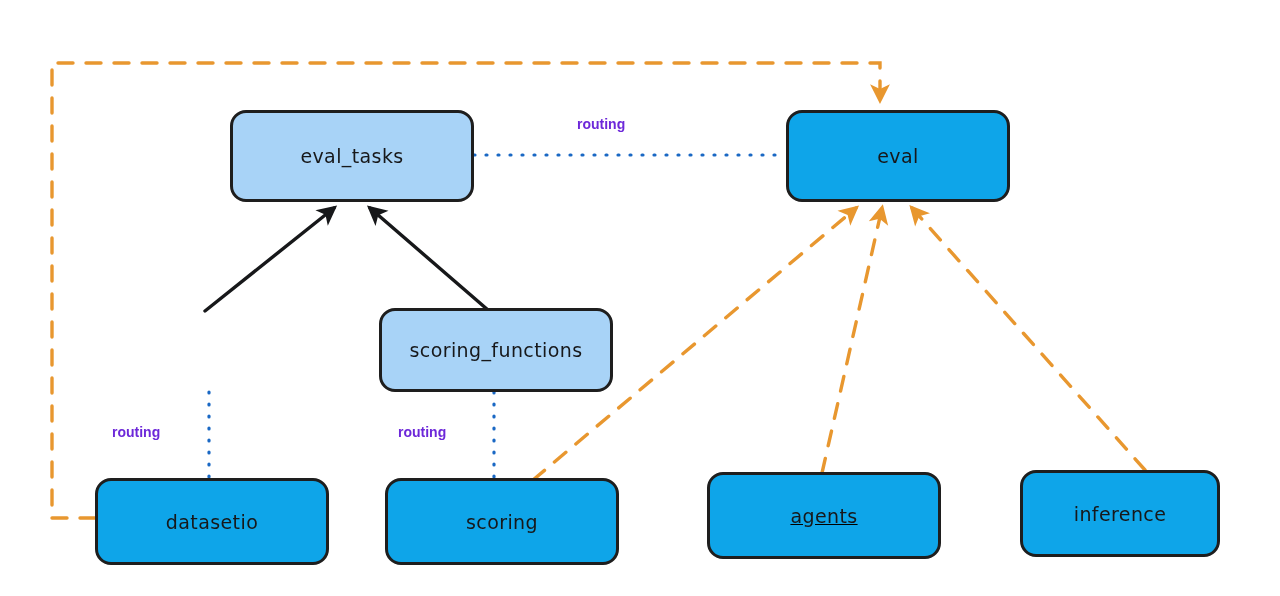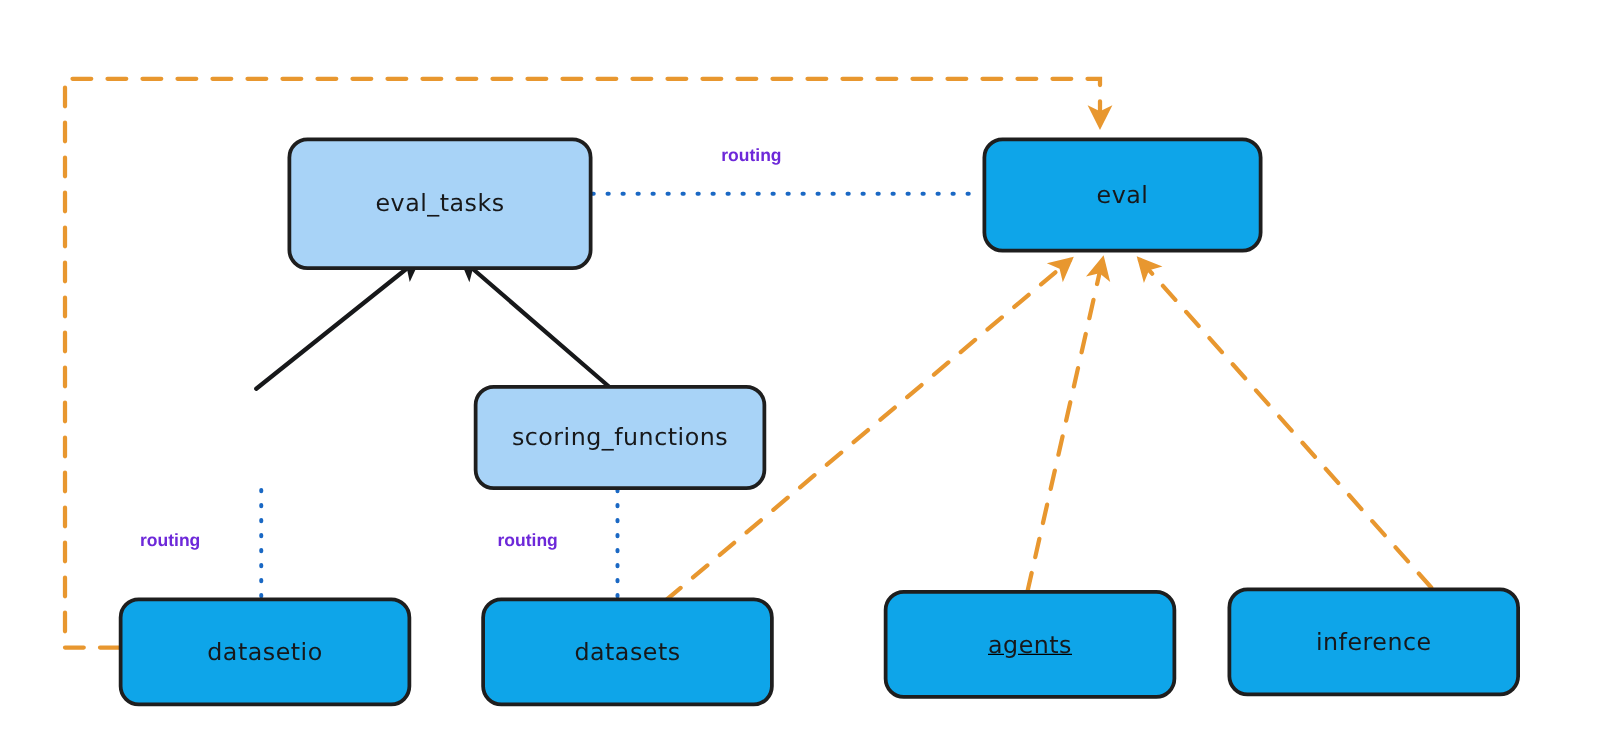--- a/index.html
+++ b/index.html
@@ -80,46 +80,46 @@
 
     <path d="M 95 518 L 52 518 L 52 63 L 880 63 L 880 100" fill="none" stroke="#e8972f" stroke-width="3.4" stroke-linecap="round" stroke-dasharray="15 13" marker-end="url(#arrow-orange)"></path>
 
     <path d="M 533 480 L 856 208" fill="none" stroke="#e8972f" stroke-width="3.4" stroke-linecap="round" stroke-dasharray="15 13" marker-end="url(#arrow-orange)"></path>
 
     <path d="M 822 473 L 882 208" fill="none" stroke="#e8972f" stroke-width="3.4" stroke-linecap="round" stroke-dasharray="15 13" marker-end="url(#arrow-orange)"></path>
 
     <path d="M 1145 470 L 912 208" fill="none" stroke="#e8972f" stroke-width="3.4" stroke-linecap="round" stroke-dasharray="15 13" marker-end="url(#arrow-orange)"></path>
   </svg>
 
-  <div class="node blue" style="left:230px; top:110px; width:244px; height:106px;">
+  <div class="node blue" style="left:230px; top:110px; width:244px; height:92px;">
     <span class="node-label">eval_tasks</span>
   </div>
 
   <div class="node green" style="left:786px; top:110px; width:224px; height:92px;">
     <span class="node-label">eval</span>
   </div>
 
 
   <div class="node blue" style="left:379px; top:308px; width:234px; height:84px;align-items:center;">
     <span class="node-label">scoring_functions</span>
   </div>
 
   <div class="node green" style="left:95px; top:478px; width:234px; height:87px;">
     <span class="node-label">datasetio</span>
   </div>
 
   <div class="node green" style="left:385px; top:478px; width:234px; height:87px;">
-    <span class="node-label">datasets</span>
+    <span class="node-label">scoring</span>
   </div>
 
   <div class="node green" style="left:707px; top:472px; width:234px; height:87px;text-decoration:underline;">
     <span class="node-label">agents</span>
   </div>
 
-  <div class="node green" style="left:982px; top:470px; width:234px; height:87px;">
+  <div class="node green" style="left:1020px; top:470px; width:200px; height:87px;">
     <span class="node-label">inference</span>
   </div>
 
   <div class="edge-label" style="left:577px; top:116px;">routing</div>
 
   <div class="edge-label" style="left:112px; top:424px;">routing</div>
 
   <div class="edge-label" style="left:398px; top:424px;">routing</div>
 
 </div>

